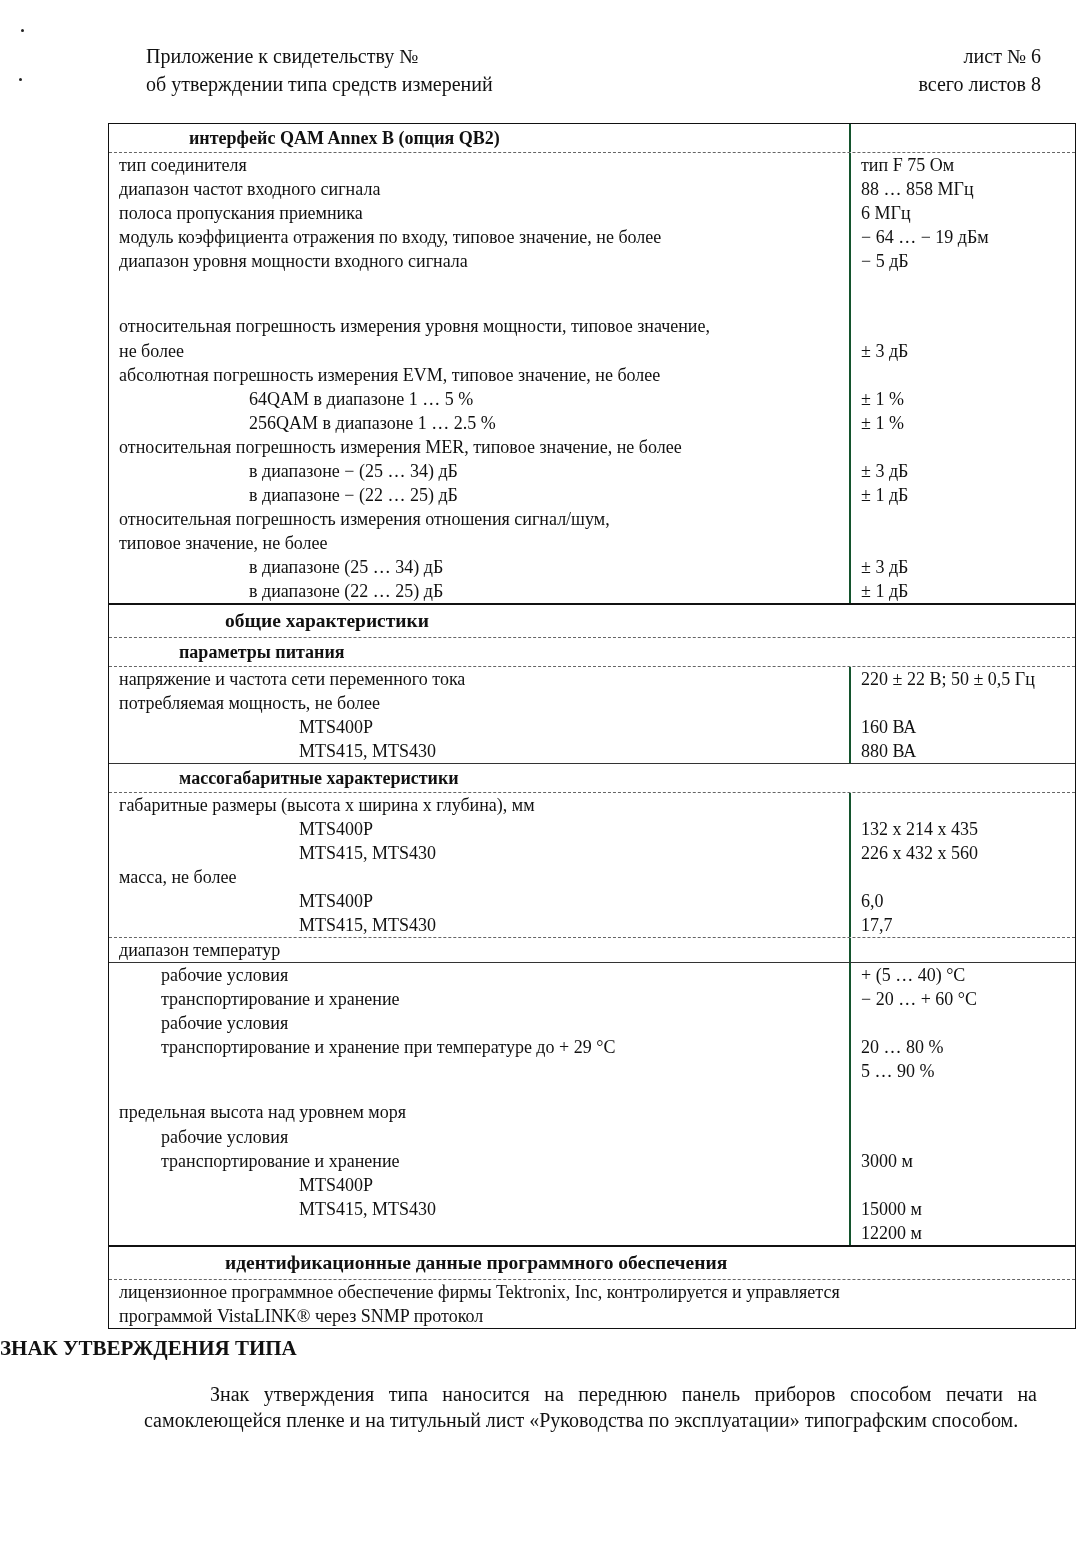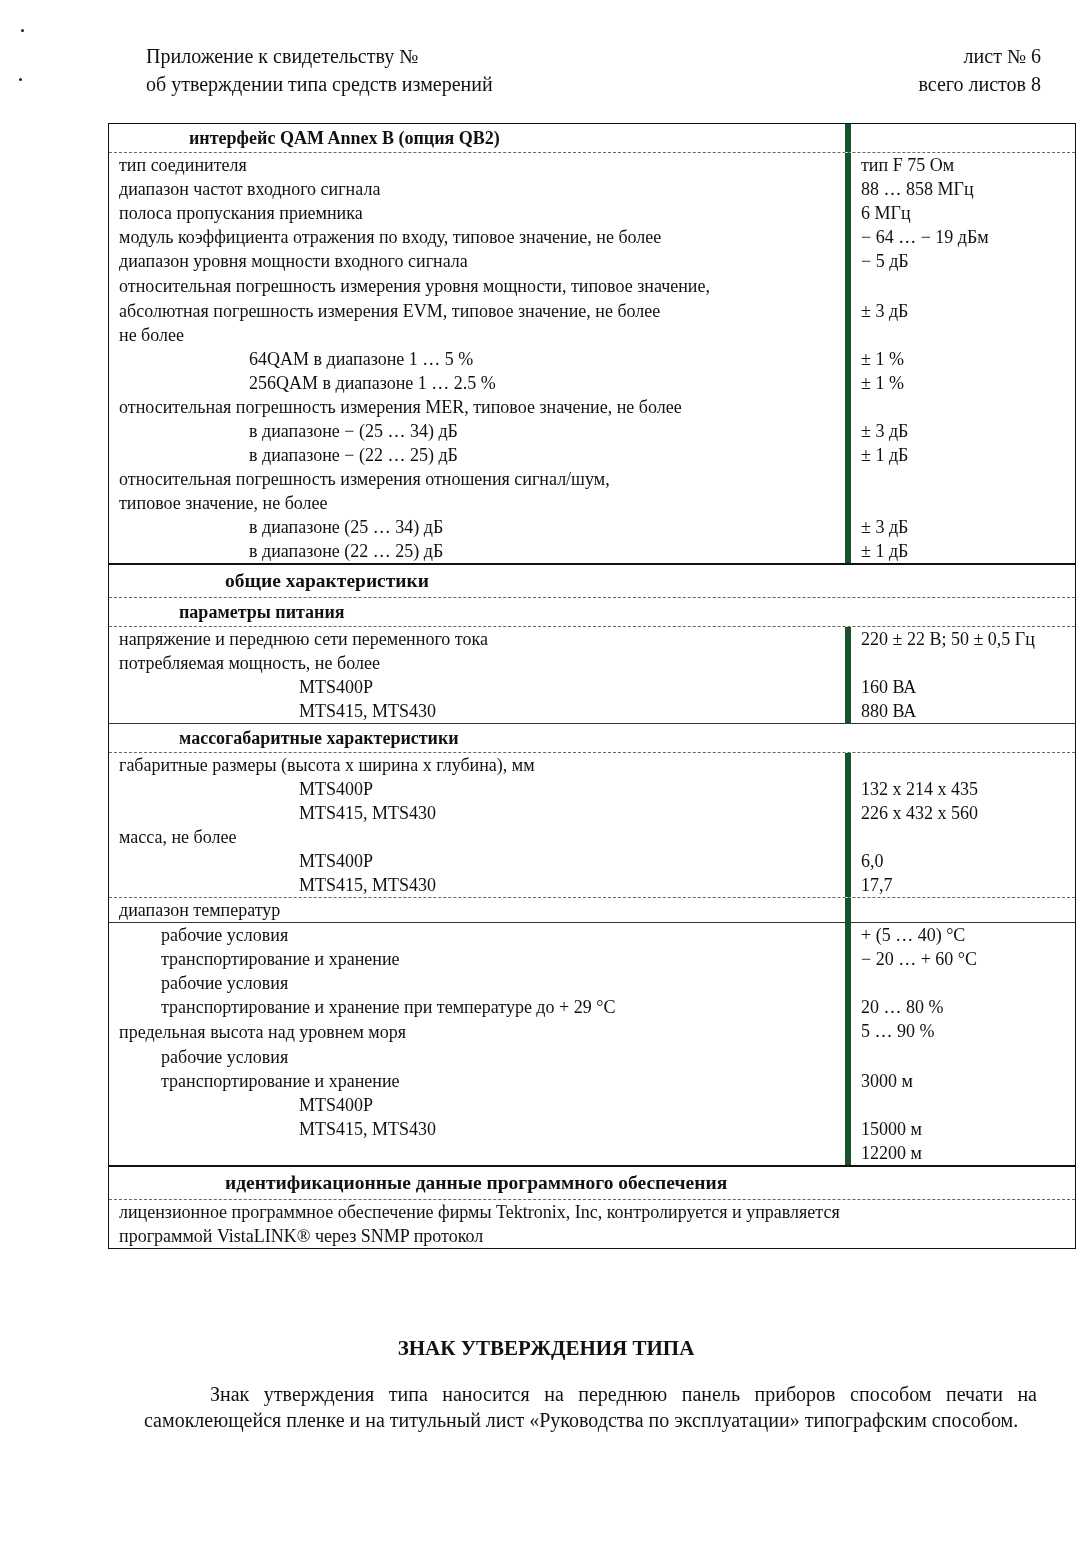--- a/index.html
+++ b/index.html
@@ -12,33 +12,33 @@
   .hdr-left { position: absolute; left: 146px; top: 42px; font-size: 20px; line-height: 28px; }
   .hdr-right { position: absolute; right: 51px; top: 42px; font-size: 20px; line-height: 28px; text-align: right; }
   .tbl {
     position: absolute; left: 108px; top: 123px; width: 968px;
     border: 1.5px solid #111; box-sizing: border-box;
   }
   .row { display: flex; border-top: 1px solid #333; }
   .row:first-child { border-top: none; }
   .row.thick { border-top: 2px solid #111; }
   .row.dotted { border-top: 1px dashed #666; }
-  .cl { width: 742px; box-sizing: border-box; padding: 0 4px 0 10px; border-right: 6px solid #14532d; }
+  .cl { width: 742px; box-sizing: border-box; padding: 0 4px 0 10px; border-right: 2px solid #14532d; }
   .cr { flex: 1; box-sizing: border-box; padding: 0 6px 0 10px; }
   .full { flex: 1; padding: 0 10px; }
   .ln { font-size: 18px; line-height: 24px; height: 24px; white-space: nowrap; }
-  .ln.tall { height: 26px; line-height: 26px; }
+  .ln.tall { height: 26px; line-height: 26px; margin-top: 40px; }
   .ind1 { padding-left: 42px; }
   .ind2 { padding-left: 130px; }
   .ind3 { padding-left: 180px; }
   .sec { font-weight: bold; font-size: 18px; line-height: 28px; height: 28px; }
   .sec.p1 { padding-left: 70px; }
   .sec.p2 { padding-left: 106px; }
   .sec.big { font-size: 19.5px; line-height: 32px; height: 32px; }
-  .title { position: absolute; left: 0; width: 1092px; top: 1336px; text-align: center; font-weight: bold; font-size: 21px; }
+  .title { position: absolute; left: 0; width: 1092px; top: 1336px; text-align: left; font-weight: bold; font-size: 21px; }
   .para {
     position: absolute; left: 144px; width: 893px; top: 1381px;
     font-size: 20px; line-height: 26px; text-align: justify; text-indent: 66px;
   }
 </style>
 </head>
 <body>
 
 <div class="dot" style="left:21px;top:29px;"></div>
 <div class="dot" style="left:19px;top:78px;"></div>
@@ -62,22 +62,22 @@
   </div>
 
   <div class="row dotted">
     <div class="cl">
       <div class="ln">тип соединителя</div>
       <div class="ln">диапазон частот входного сигнала</div>
       <div class="ln">полоса пропускания приемника</div>
       <div class="ln">модуль коэффициента отражения по входу, типовое значение, не более</div>
       <div class="ln">диапазон уровня мощности входного сигнала</div>
       <div class="ln tall">относительная погрешность измерения уровня мощности, типовое значение,</div>
+      <div class="ln">не более</div>
       <div class="ln">абсолютная погрешность измерения EVM, типовое значение, не более</div>
-      <div class="ln">не более</div>
       <div class="ln ind2">64QAM в диапазоне 1 … 5 %</div>
       <div class="ln ind2">256QAM в диапазоне 1 … 2.5 %</div>
       <div class="ln">относительная погрешность измерения MER, типовое значение, не более</div>
       <div class="ln ind2">в диапазоне − (25 … 34) дБ</div>
       <div class="ln ind2">в диапазоне − (22 … 25) дБ</div>
       <div class="ln">относительная погрешность измерения отношения сигнал/шум,</div>
       <div class="ln">типовое значение, не более</div>
       <div class="ln ind2">в диапазоне (25 … 34) дБ</div>
       <div class="ln ind2">в диапазоне (22 … 25) дБ</div>
     </div>
@@ -108,21 +108,21 @@
       </div>
   </div>
 
   <div class="row dotted">
     <div class="full">
         <div class="sec p1" style="padding-left:60px">параметры питания</div>
       </div>
   </div>
   <div class="row dotted">
     <div class="cl">
-      <div class="ln">напряжение и переднюю сети переменного тока</div>
+      <div class="ln">напряжение и частота сети переменного тока</div>
       <div class="ln">потребляемая мощность, не более</div>
       <div class="ln ind3">MTS400P</div>
       <div class="ln ind3">MTS415, MTS430</div>
     </div>
     <div class="cr">
       <div class="ln">220 ± 22 В; 50 ± 0,5 Гц</div>
       <div class="ln"></div>
       <div class="ln">160 ВА</div>
       <div class="ln">880 ВА</div>
     </div>

